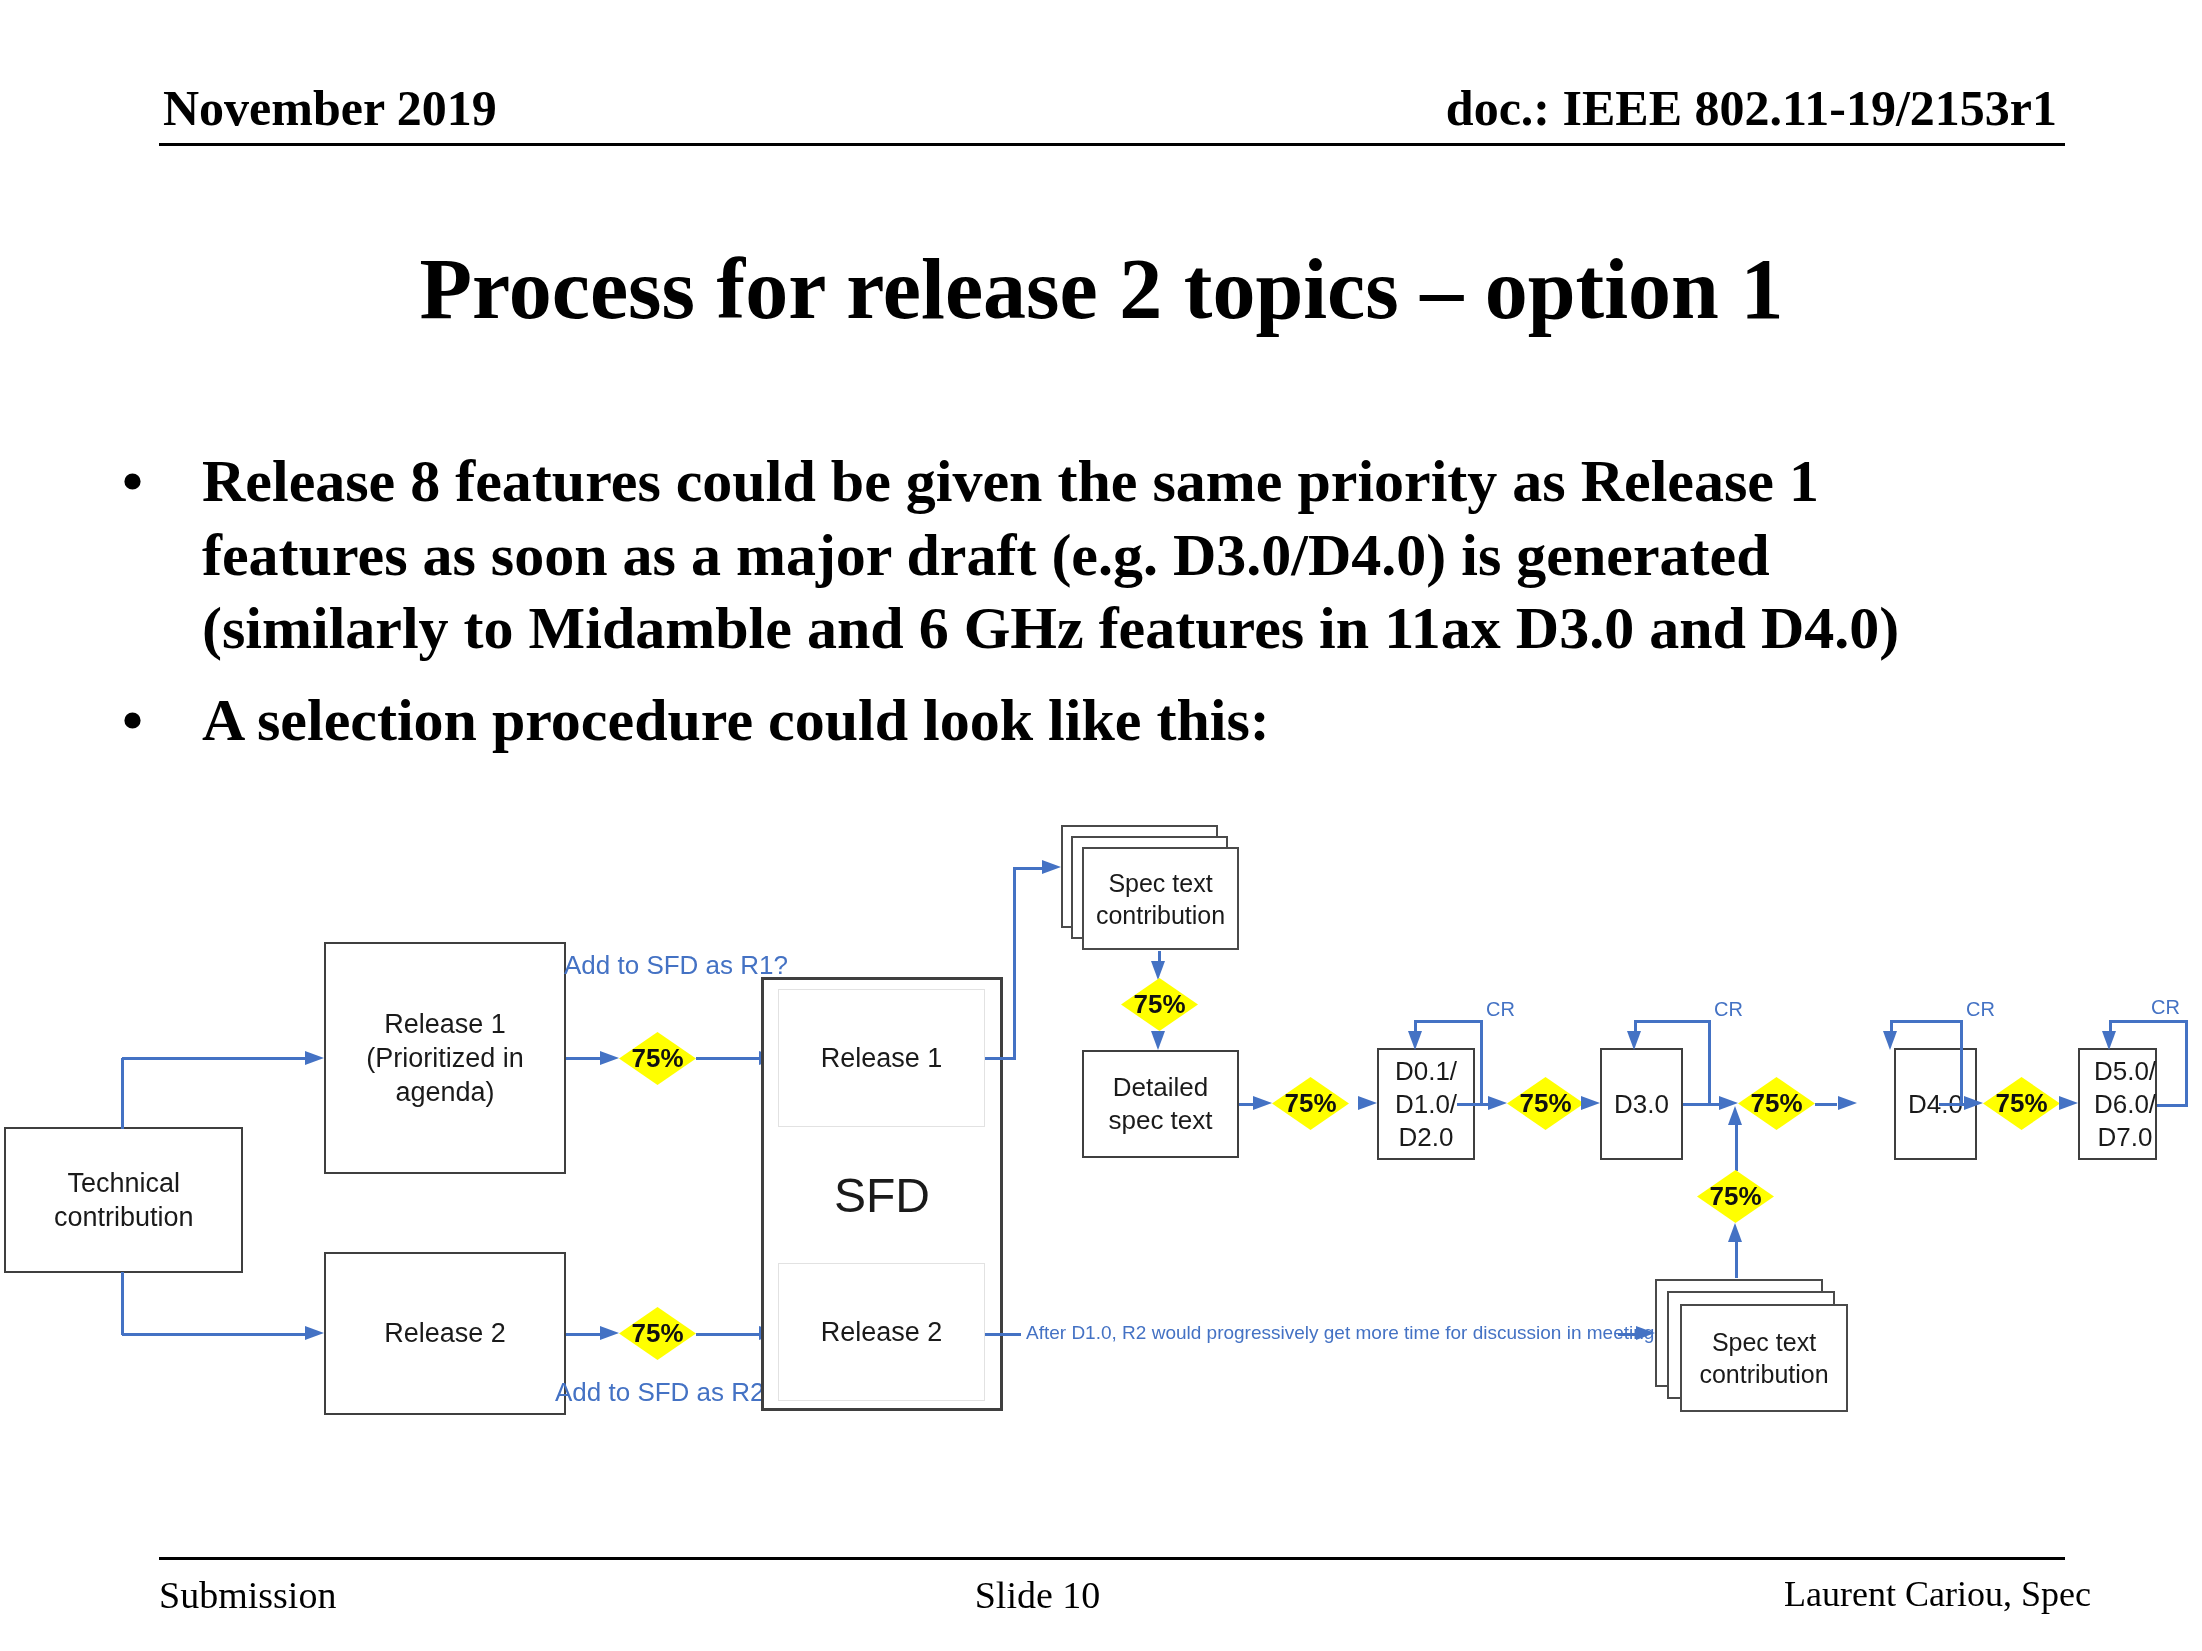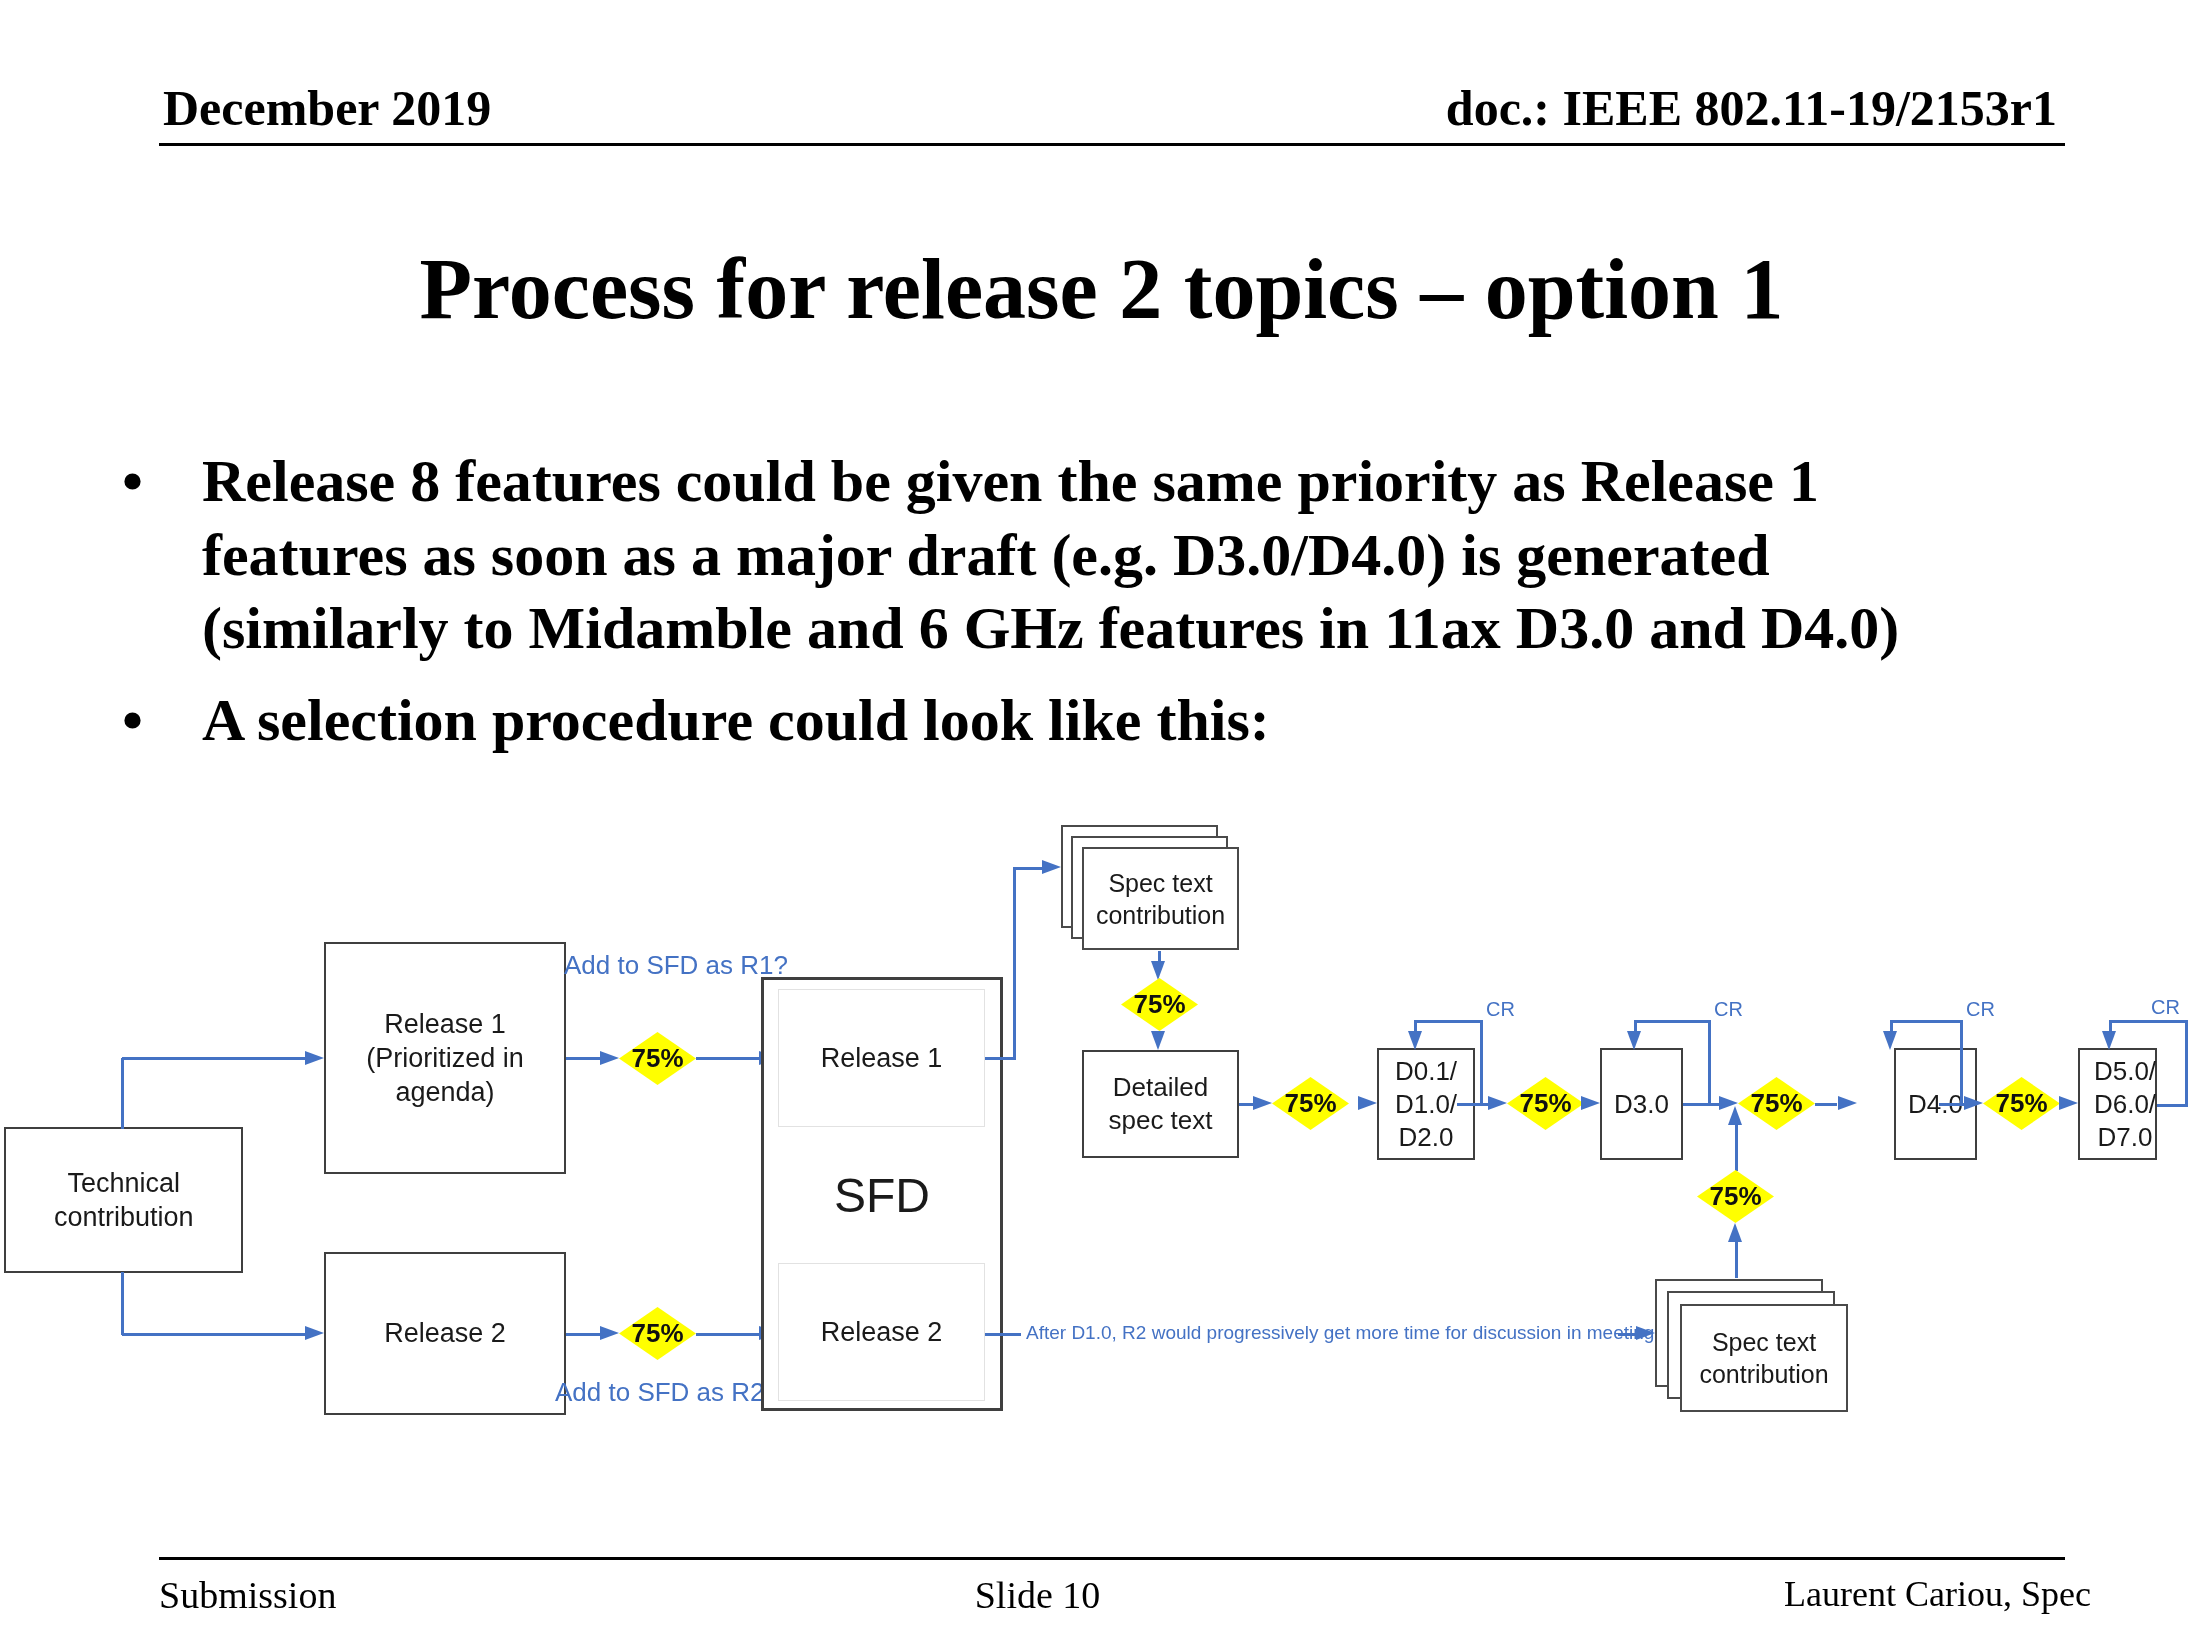--- a/index.html
+++ b/index.html
@@ -39,21 +39,21 @@
         clip-path:polygon(50% 0,100% 50%,50% 100%,0 50%);
         display:flex;align-items:center;justify-content:center;
         font-family:"Liberation Sans",sans-serif;font-size:26px;font-weight:600;color:#111;}
   .bluetext{position:absolute;font-family:"Liberation Sans",sans-serif;color:var(--blue);}
   .crlbl{position:absolute;font-family:"Liberation Sans",sans-serif;color:var(--blue);
          font-size:20px;}
 </style>
 </head>
 <body>
 
-<div class="abs serifb" style="left:163px;top:79px;font-size:50px;">December 2019</div>
+<div class="abs serifb" style="left:163px;top:79px;font-size:50px;">November 2019</div>
 <div class="abs serifb" style="left:1291px;top:79px;width:766px;text-align:right;font-size:50px;">doc.: IEEE 802.11-19/2153r1</div>
 <div class="rule" style="left:159px;top:143px;width:1906px;height:3.4px;"></div>
 
 <div class="abs serifb" style="left:0;top:239px;width:2203px;text-align:center;font-size:86px;">Process for release 2 topics – option 1</div>
 
 <div class="abs serifb" style="left:122px;top:447px;font-size:60px;">•</div>
 <div class="abs serifb" style="left:202px;top:447px;font-size:60px;">Release 8 features could be given the same priority as Release 1</div>
 <div class="abs serifb" style="left:202px;top:521px;font-size:60px;">features as soon as a major draft (e.g. D3.0/D4.0) is generated</div>
 <div class="abs serifb" style="left:202px;top:594px;font-size:60px;">(similarly to Midamble and 6 GHz features in 11ax D3.0 and D4.0)</div>
 <div class="abs serifb" style="left:122px;top:686px;font-size:60px;">•</div>

